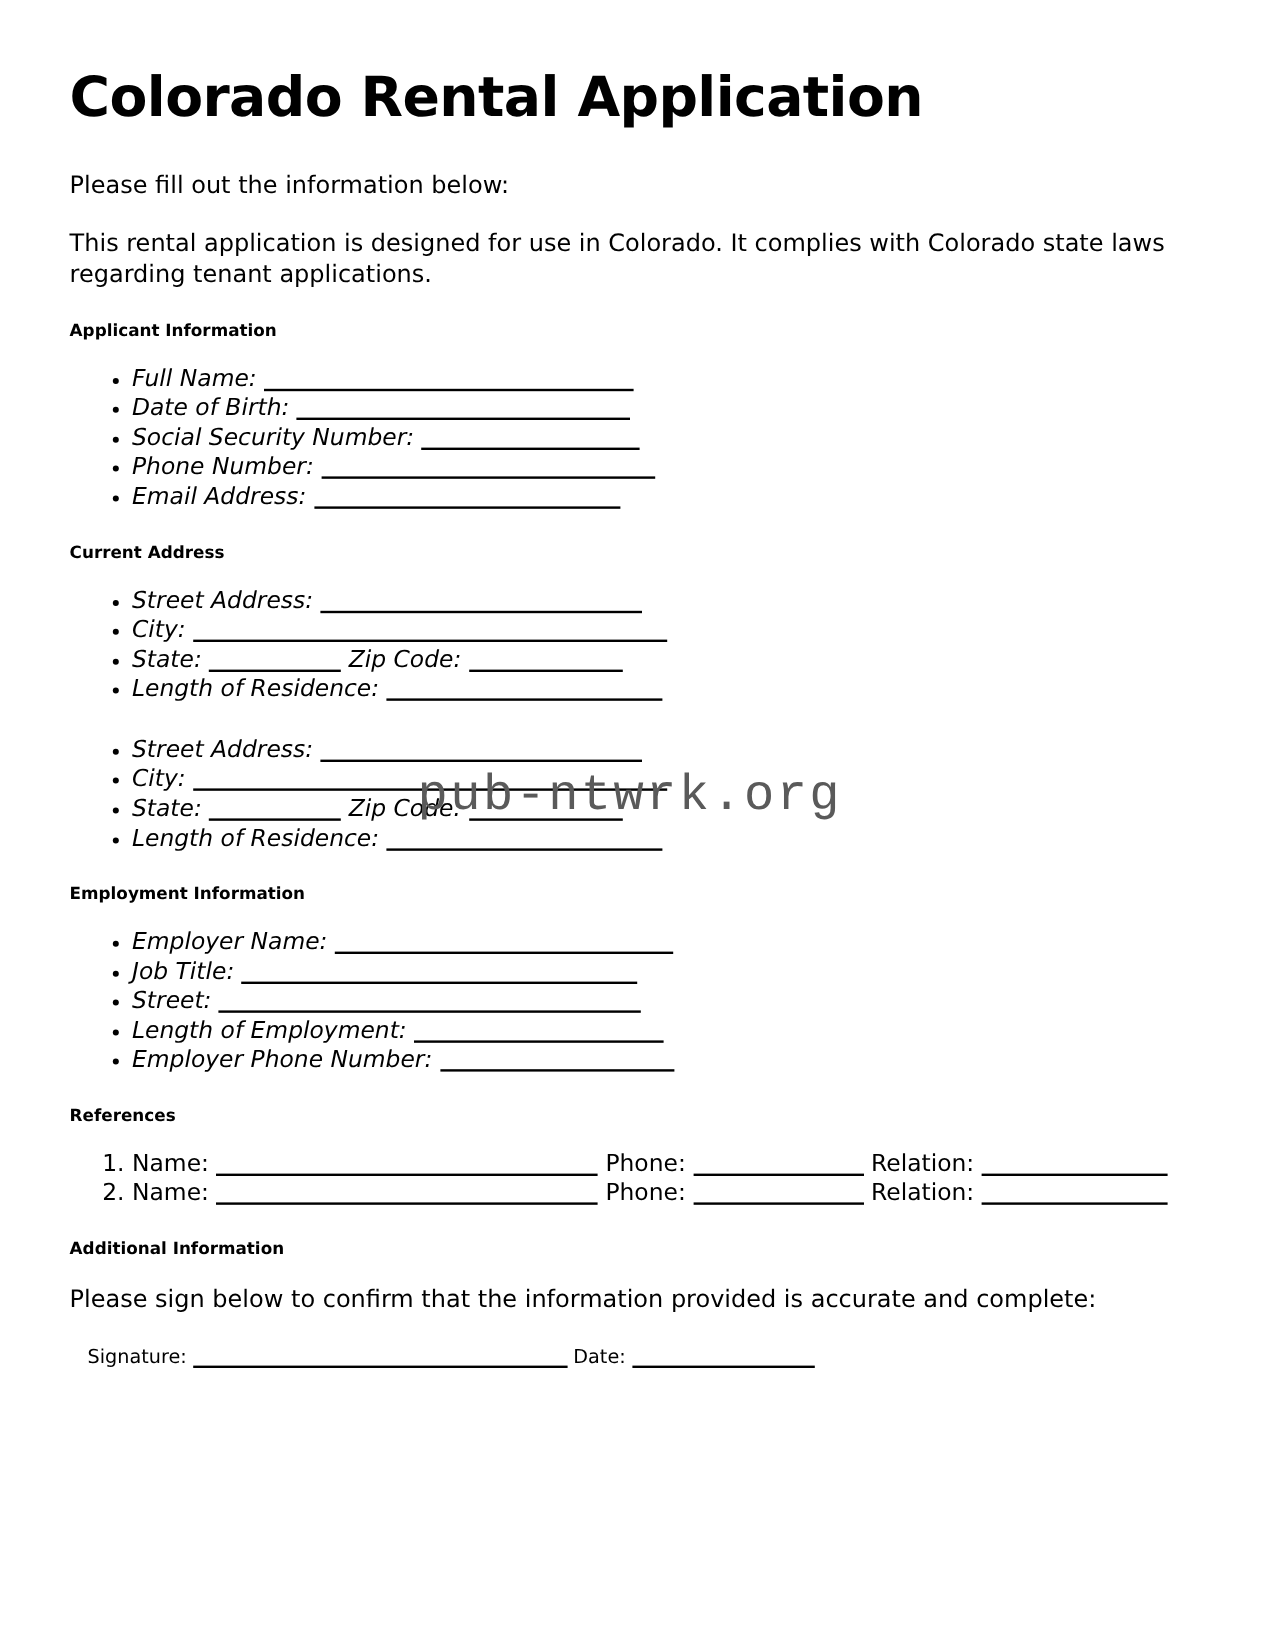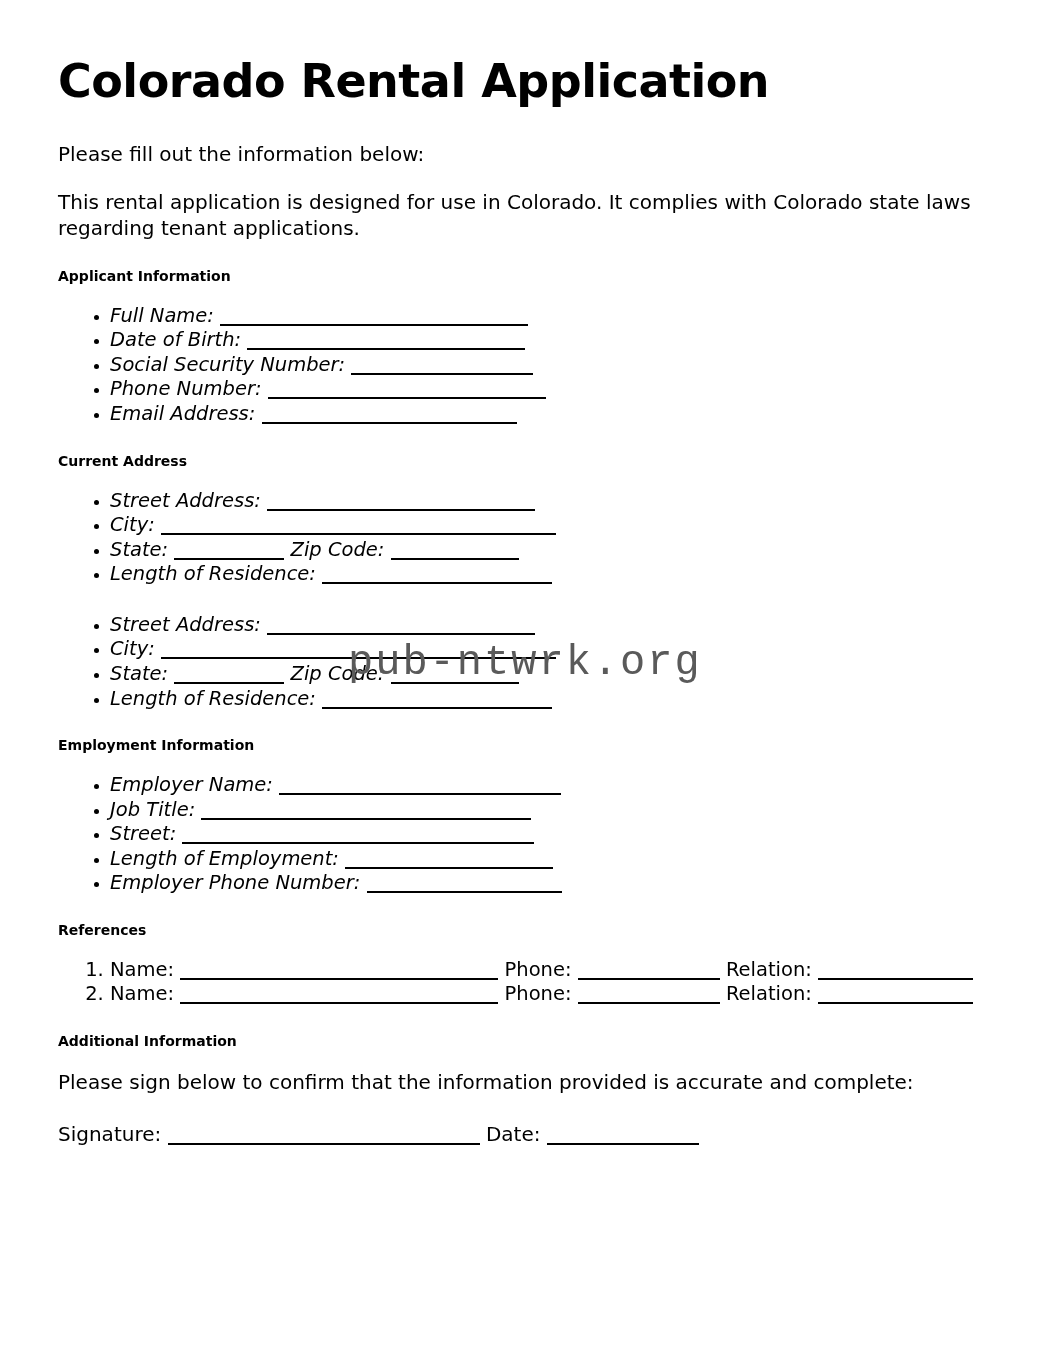--- a/index.html
+++ b/index.html
@@ -60,23 +60,23 @@
   ol.fields li::marker { font-size: 19.5px; }
 
   .blank {
     display: inline-block;
     border-bottom: 2px solid #000;
     vertical-align: -4px;
     height: 0;
   }
 
   .signature-line {
-    font-size: 20px;
+    font-size: 16px;
     line-height: 1.3;
-    margin: 0;
+    margin: 15px;
   }
 
   .watermark {
     position: absolute;
     left: 348px;
     top: 642px;
     font-family: "Liberation Mono", "DejaVu Sans Mono", monospace;
     font-size: 42px;
     letter-spacing: 2px;
     color: #5a5a5a;

